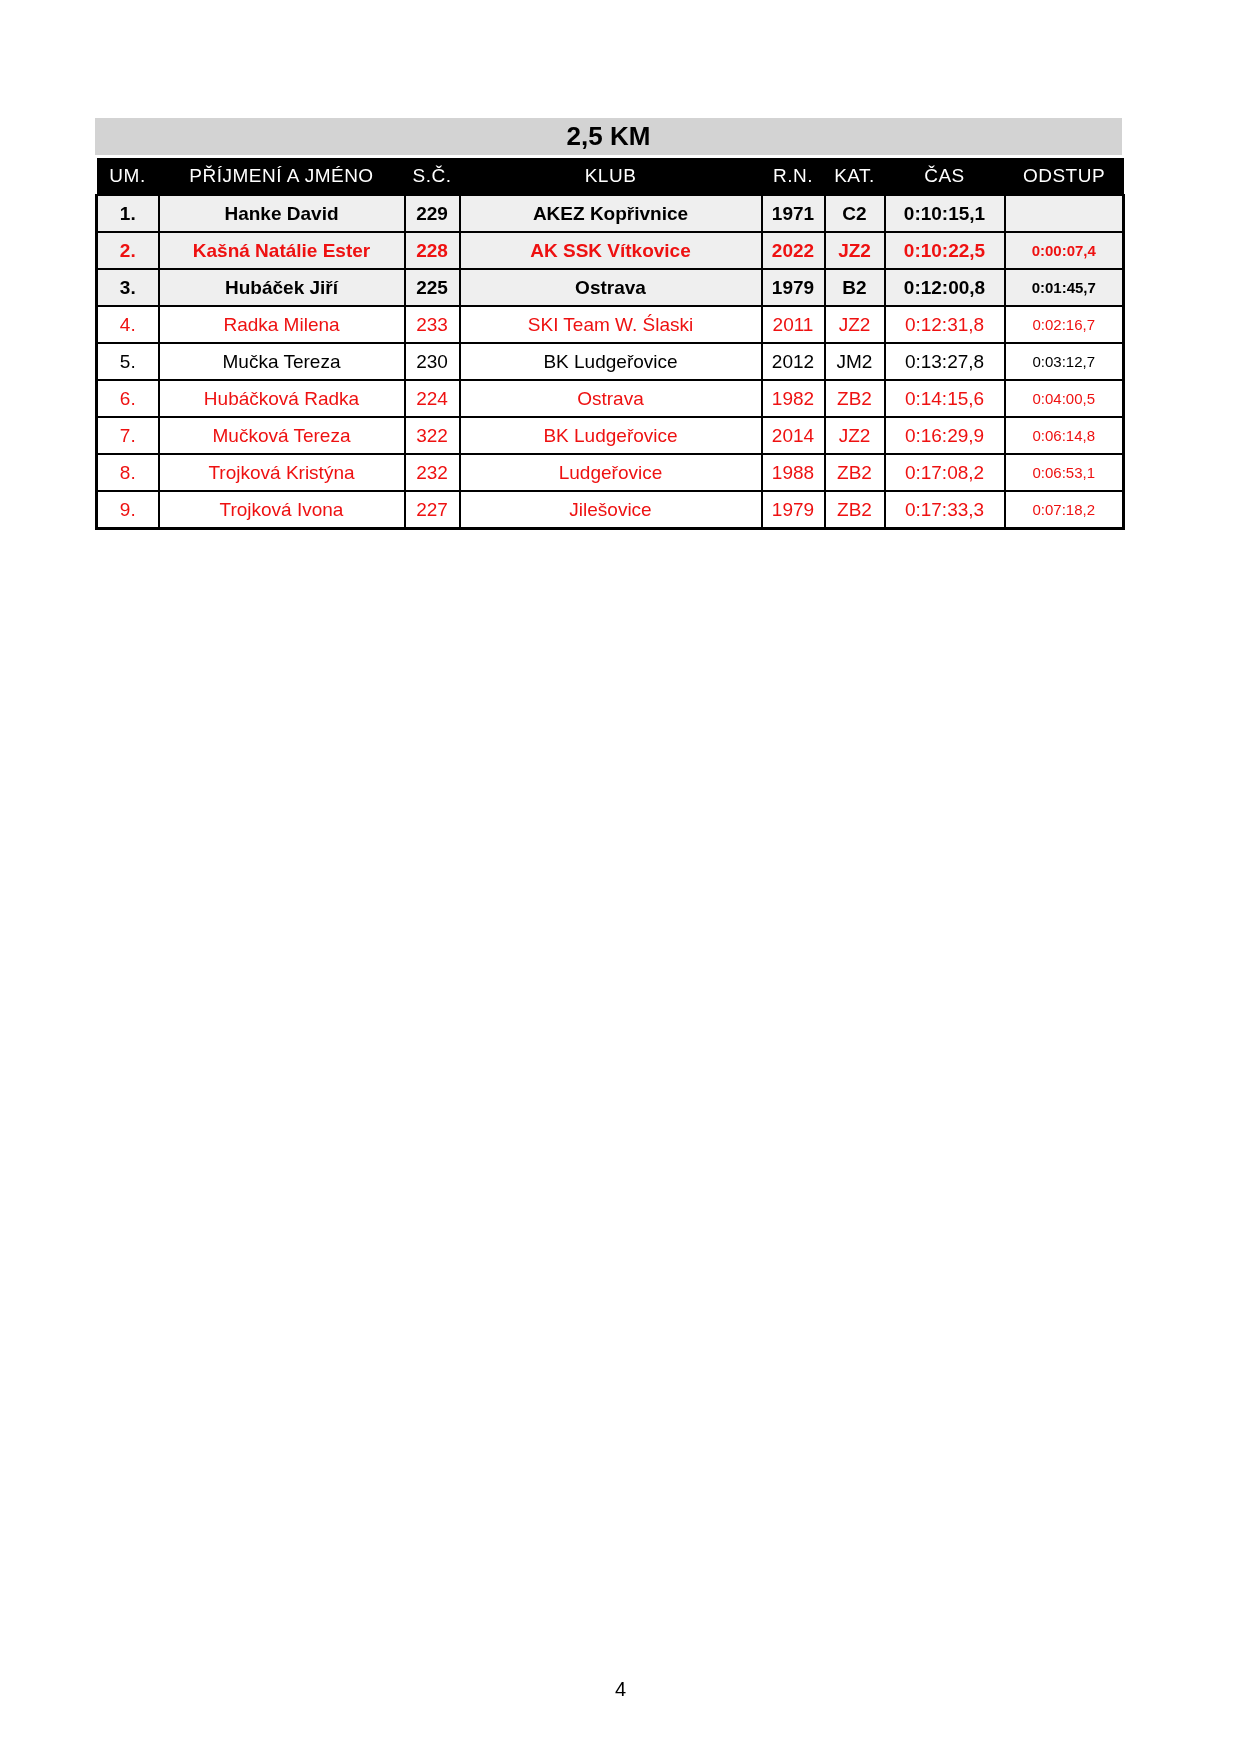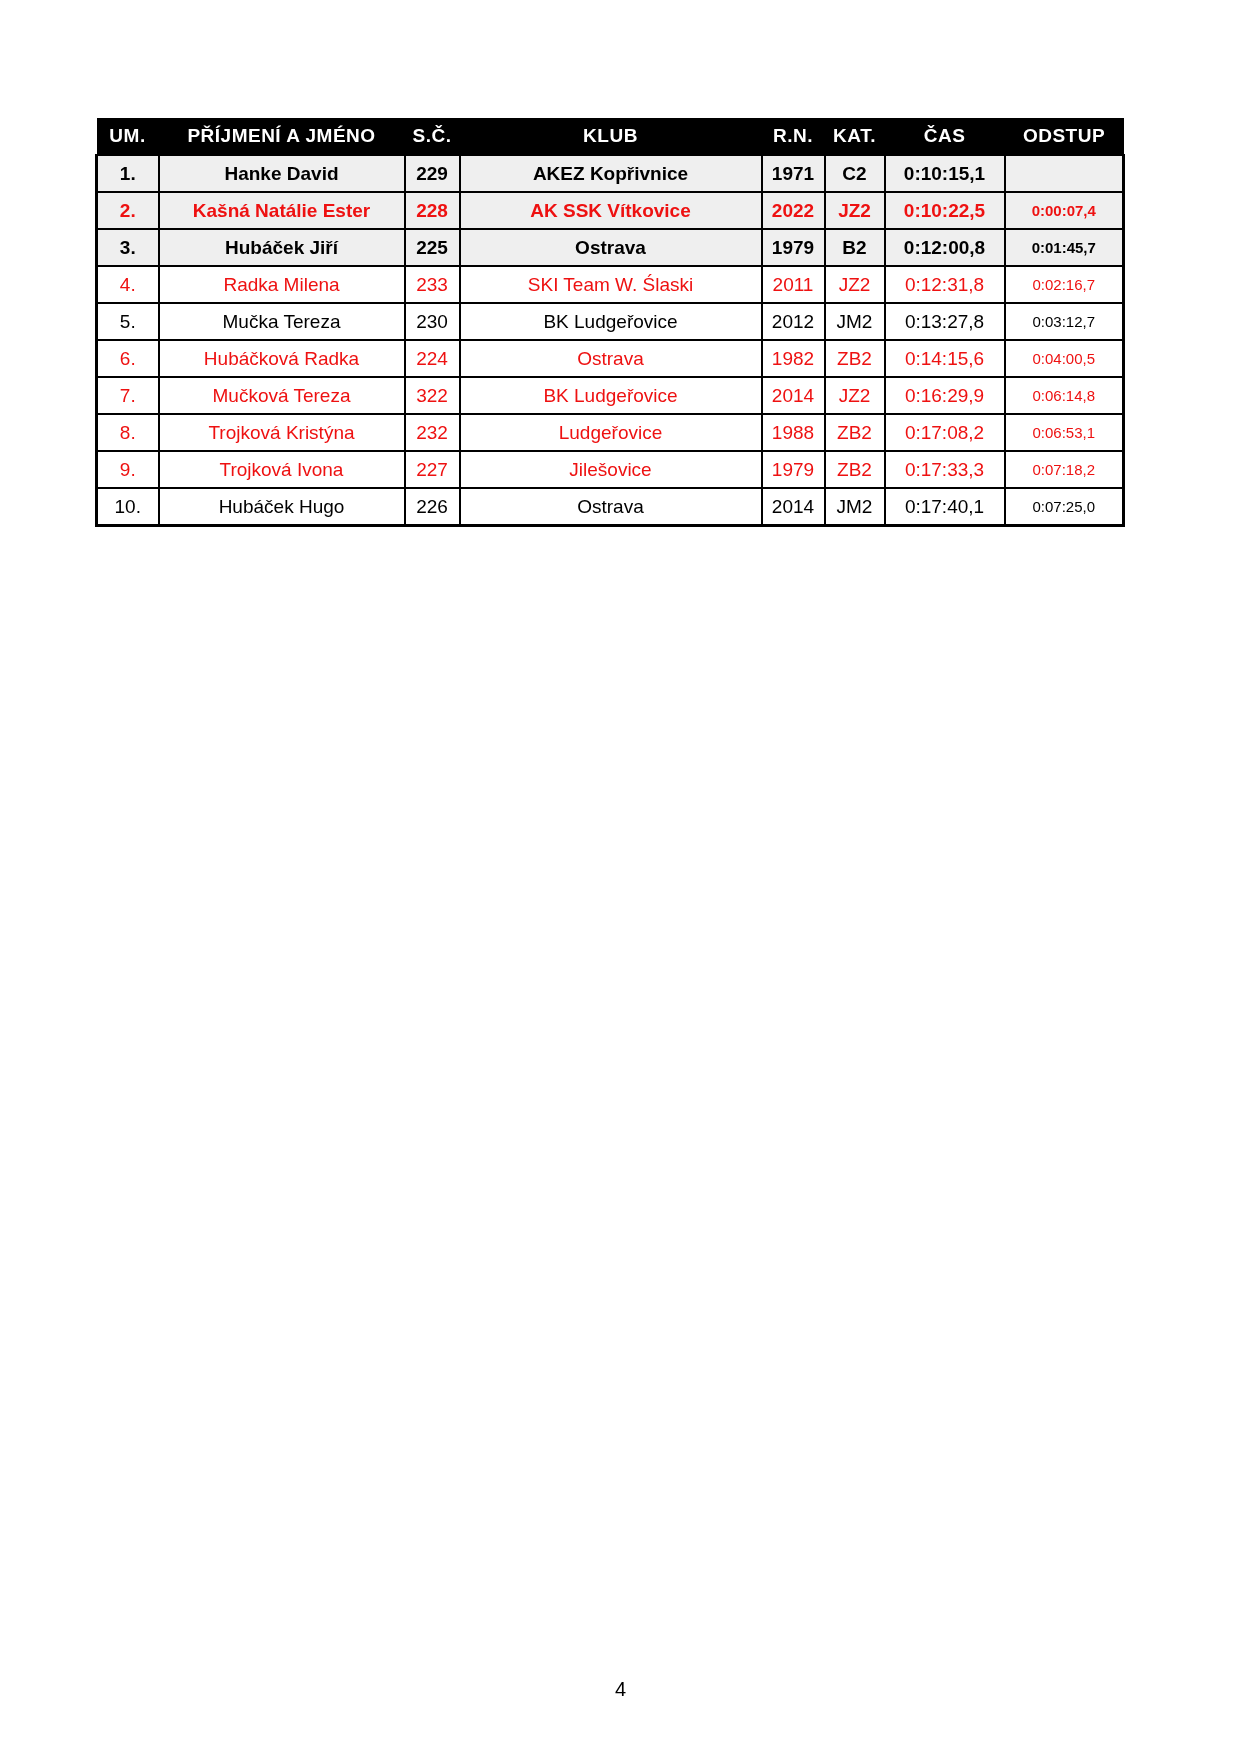--- a/index.html
+++ b/index.html
@@ -42,21 +42,21 @@
   col.c-klub   { width: 302px; }
   col.c-rn     { width: 63px; }
   col.c-kat    { width: 60px; }
   col.c-cas    { width: 120px; }
   col.c-odstup { width: 119px; }
 
   thead th {
     background: #000000;
     color: #ffffff;
     font-size: 19px;
-    font-weight: bold;
+    font-weight: normal;
     height: 36px;
     padding: 0;
     text-align: center;
     border: none;
     letter-spacing: 0.5px;
   }
   tbody td {
     border: 2px solid #000000;
     height: 35px;
     padding: 0 2px;
@@ -84,20 +84,21 @@
     text-align: center;
     font-size: 20px;
     color: #000000;
   }
 </style>
 </head>
 <body>
 
 <div class="page">
   <div class="table-wrap">
+    <div class="title-bar">2,5 KM</div>
     <table class="results">
       <colgroup>
         <col class="c-um">
           <col class="c-name">
           <col class="c-sc">
           <col class="c-klub">
         <col class="c-rn">
           <col class="c-kat">
           <col class="c-cas">
           <col class="c-odstup">
@@ -198,27 +199,17 @@
         <tr class="red">
           <td>9.</td>
           <td>Trojková Ivona</td>
           <td>227</td>
           <td>Jilešovice</td>
           <td>1979</td>
           <td>ZB2</td>
           <td>0:17:33,3</td>
           <td class="odstup">0:07:18,2</td>
         </tr>
-        <tr>
-          <td>10.</td>
-          <td>Hubáček Hugo</td>
-          <td>226</td>
-          <td>Ostrava</td>
-          <td>2014</td>
-          <td>JM2</td>
-          <td>0:17:40,1</td>
-          <td class="odstup">0:07:25,0</td>
-        </tr>
       </tbody>
     </table>
   </div>
   <div class="footer">4</div>
 </div>
 
 </body></html>

